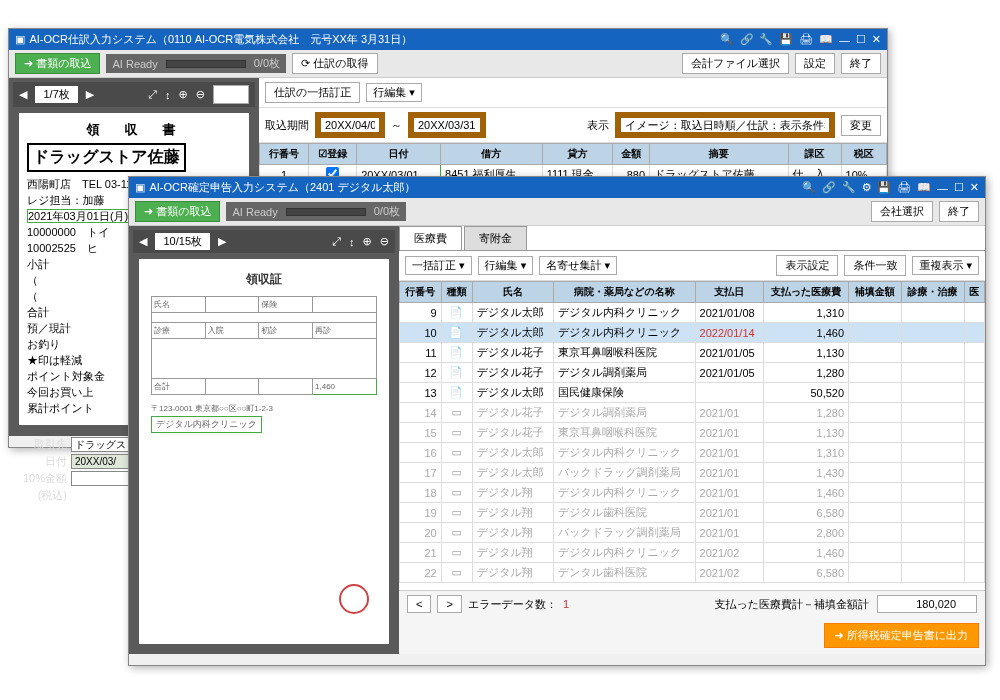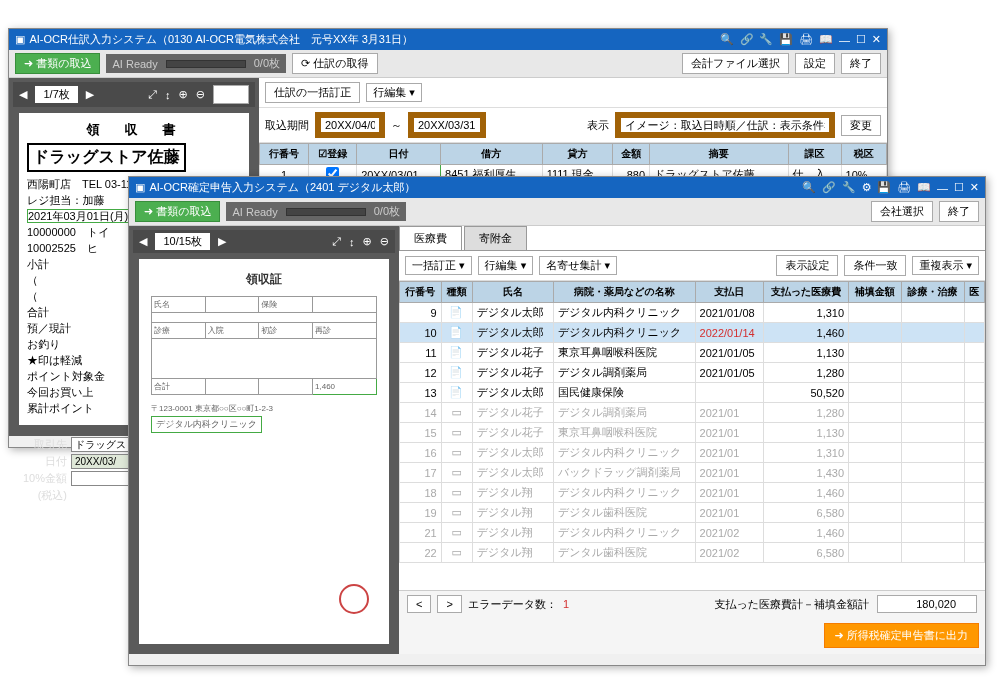--- a/index.html
+++ b/index.html
@@ -52,21 +52,21 @@
 .doc-img td{border:1px solid #999;padding:2px;font-size:8px}
 .stamp{position:absolute;right:20px;bottom:30px;width:30px;height:30px;border:2px solid #c44;border-radius:50%}
 </style>
 </head>
 <body>
 
 <div class="window" style="left:8px;top:28px;width:880px;height:420px">
  <div class="titlebar">
   <div class="title">
         <span>▣</span>
-        <span>AI-OCR仕訳入力システム（0130 AI-OCR電気株式会社　元号XX年 3月31日）</span>
+        <span>AI-OCR仕訳入力システム（0110 AI-OCR電気株式会社　元号XX年 3月31日）</span>
       </div>
   <div class="titlebar-icons">
    <span>🔍</span>
         <span>🔗</span>
         <span>🔧</span>
    <span>💾</span>
         <span>🖨</span>
         <span>📖</span>
    <span>—</span>
         <span>☐</span>
@@ -430,20 +430,31 @@
                 <td class="ctr">▭</td>
                 <td>デジタル翔</td>
                 <td>デジタル歯科医院</td>
                 <td class="">2021/01</td>
                 <td class="num">6,580</td>
                 <td></td>
                 <td></td>
                 <td></td>
               </tr>
               <tr class="dim">
+                <td class="num">20</td>
+                <td class="ctr">▭</td>
+                <td>デジタル翔</td>
+                <td>バックドラッグ調剤薬局</td>
+                <td class="">2021/01</td>
+                <td class="num">2,800</td>
+                <td></td>
+                <td></td>
+                <td></td>
+              </tr>
+              <tr class="dim">
                 <td class="num">21</td>
                 <td class="ctr">▭</td>
                 <td>デジタル翔</td>
                 <td>デジタル内科クリニック</td>
                 <td class="">2021/02</td>
                 <td class="num">1,460</td>
                 <td></td>
                 <td></td>
                 <td></td>
               </tr>

